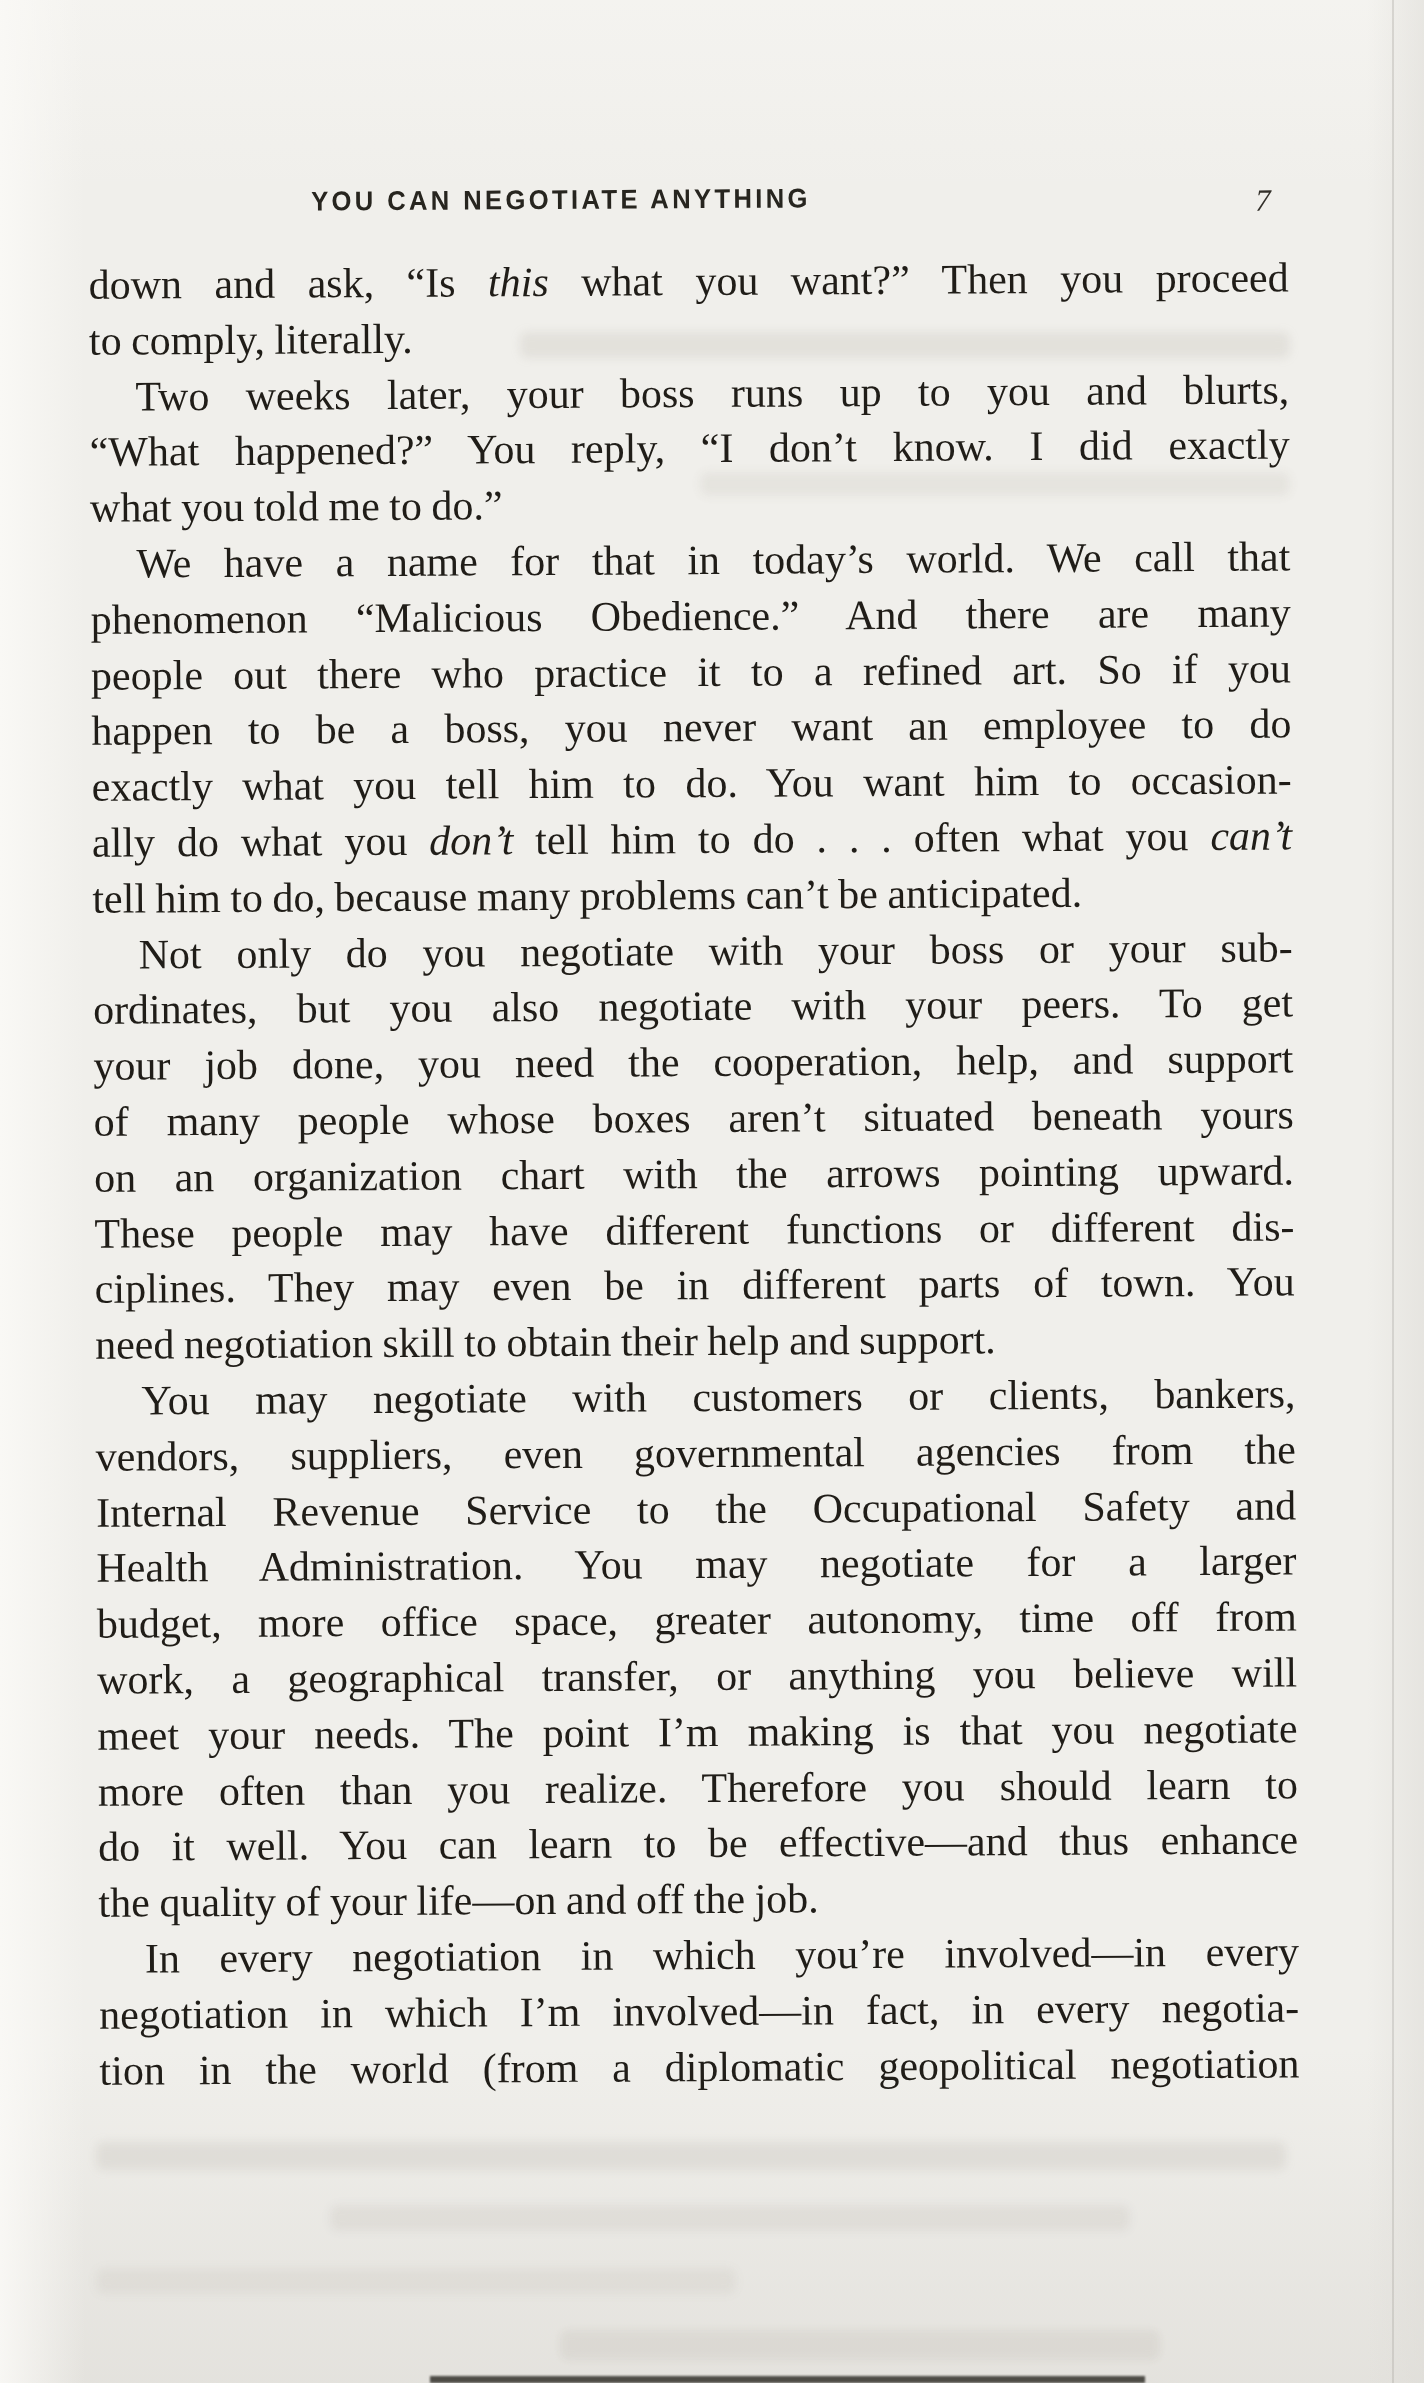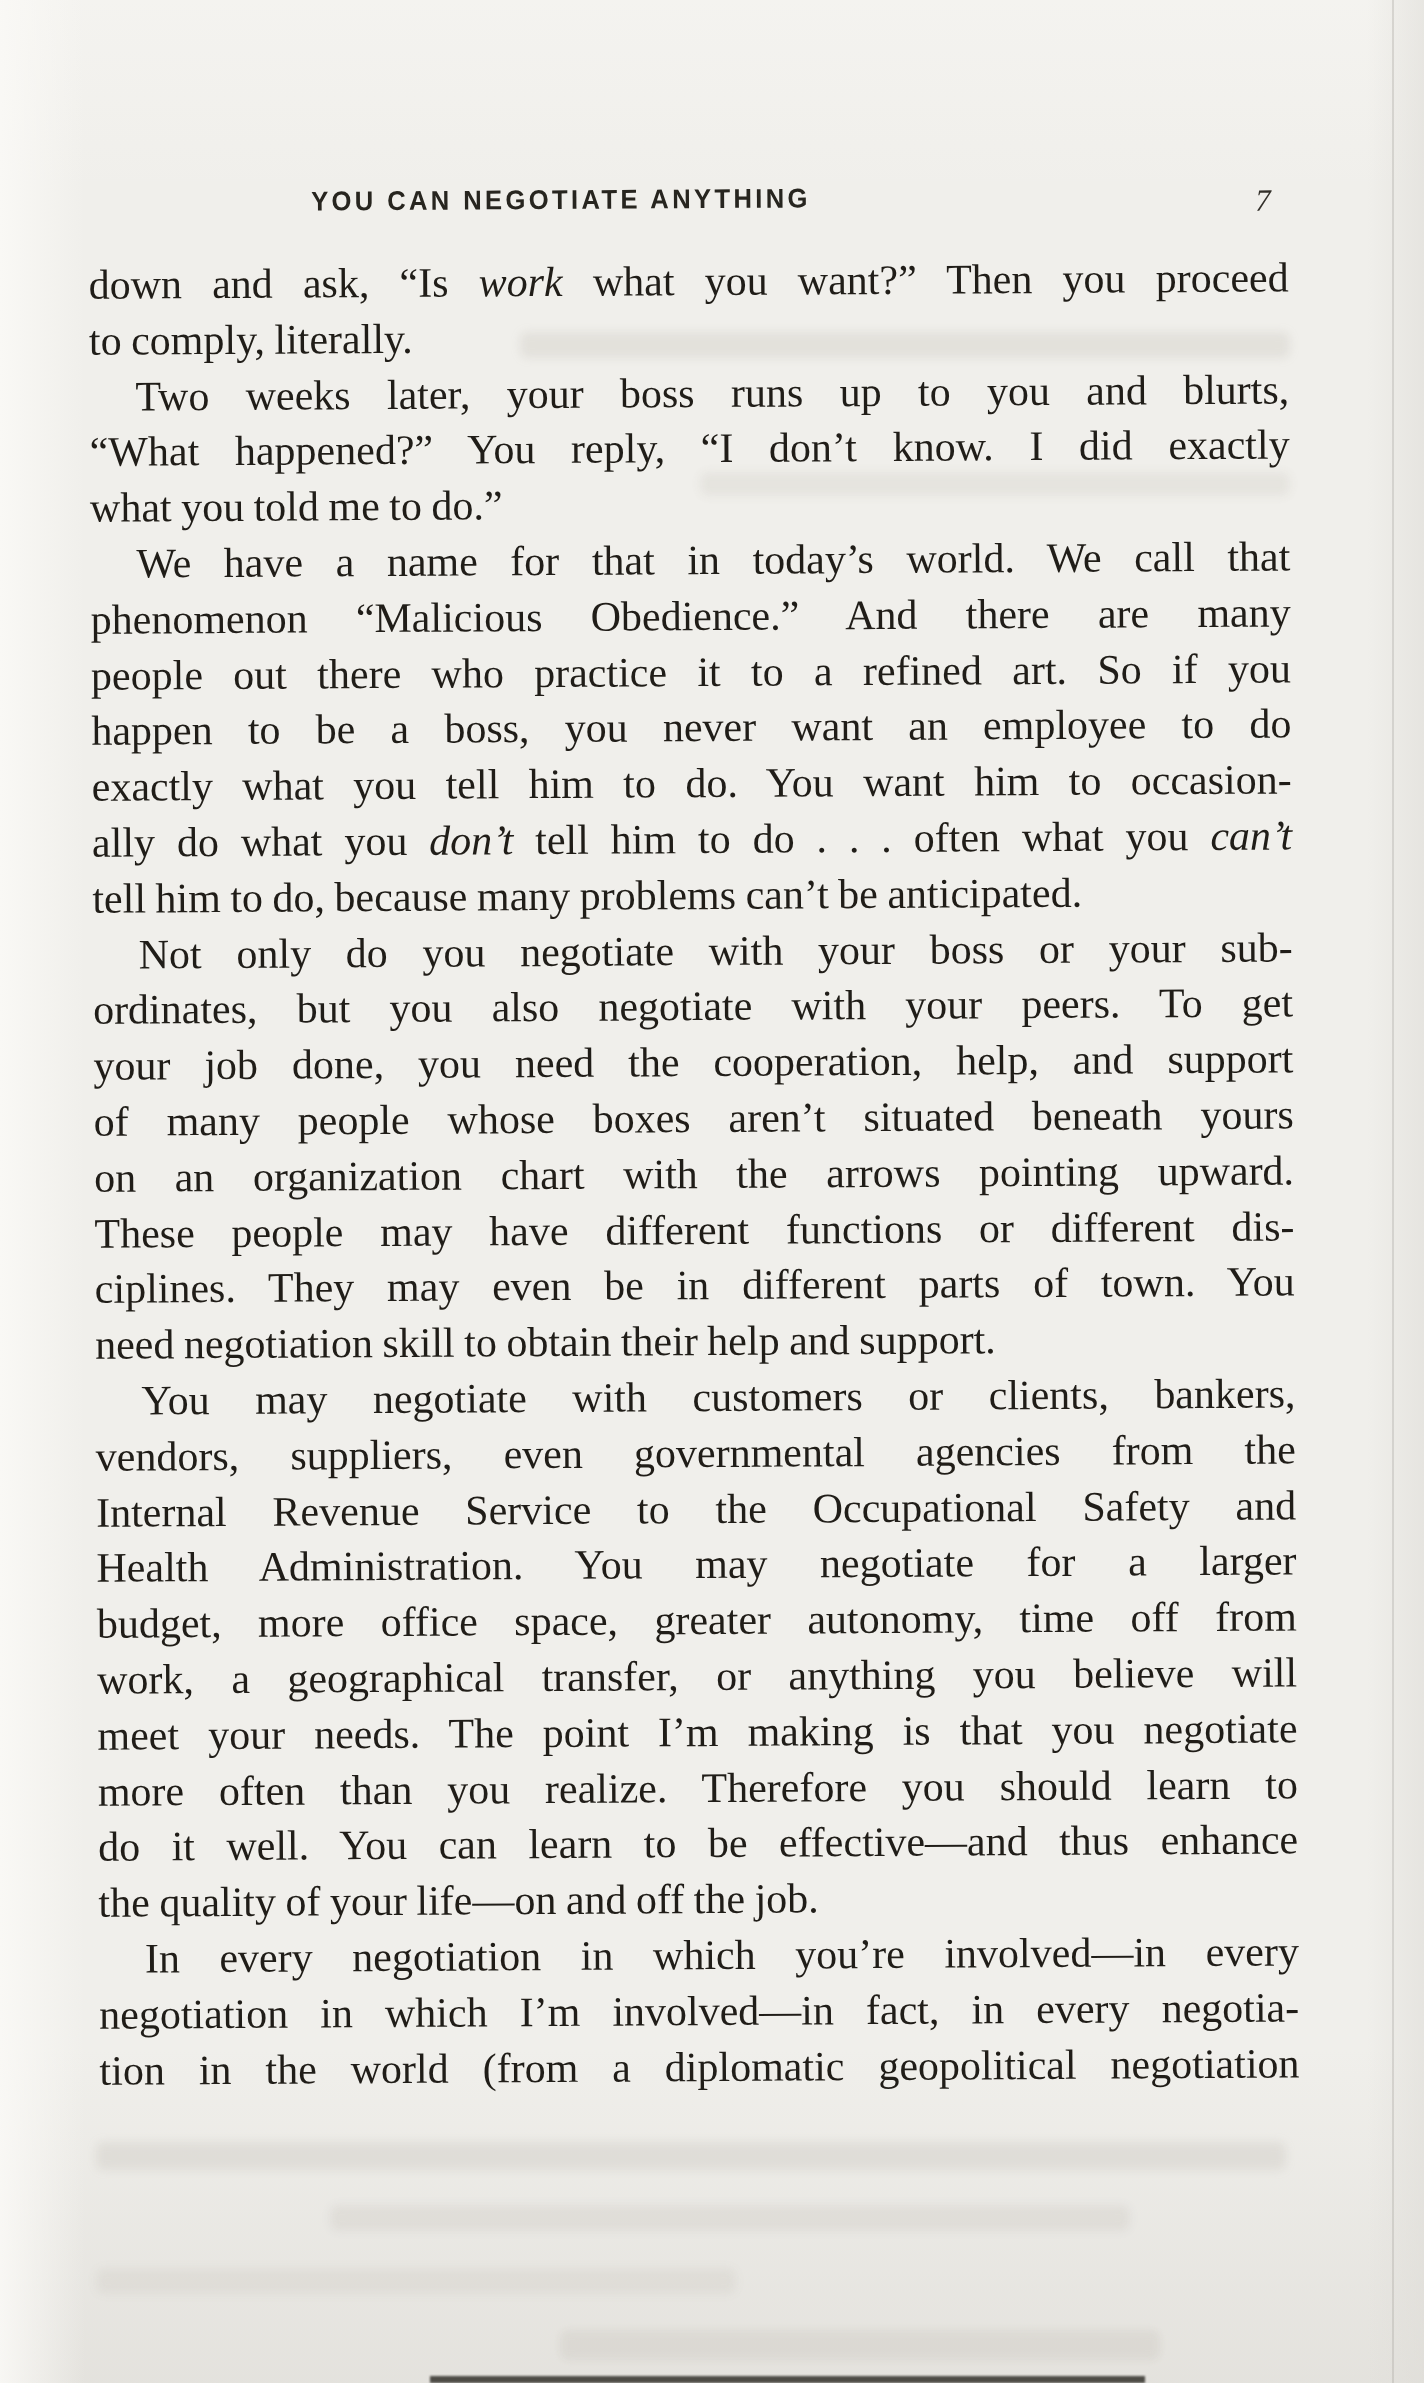--- a/index.html
+++ b/index.html
@@ -80,21 +80,21 @@
   <div class="ghost g3"></div>
   <div class="ghost g4"></div>
   <div class="ghost g5"></div>
   <div class="ghost g6"></div>
 
   <div class="content">
     <div class="running-title">YOU CAN NEGOTIATE ANYTHING</div>
     <div class="page-number">7</div>
     <div class="text-block">
         <div class="paragraph">
-          <div class="line"><span>down and ask, “Is </span><em>work</em><span> what you want?” Then you proceed</span></div>
+          <div class="line"><span>down and ask, “Is </span><em>this</em><span> what you want?” Then you proceed</span></div>
           <div class="line end"><span>to comply, literally.</span></div>
         </div>
         <div class="paragraph">
           <div class="line indent"><span>Two weeks later, your boss runs up to you and blurts,</span></div>
           <div class="line"><span>“What happened?” You reply, “I don’t know. I did exactly</span></div>
           <div class="line end"><span>what you told me to do.”</span></div>
         </div>
         <div class="paragraph">
           <div class="line indent"><span>We have a name for that in today’s world. We call that</span></div>
           <div class="line"><span>phenomenon “Malicious Obedience.” And there are many</span></div>

